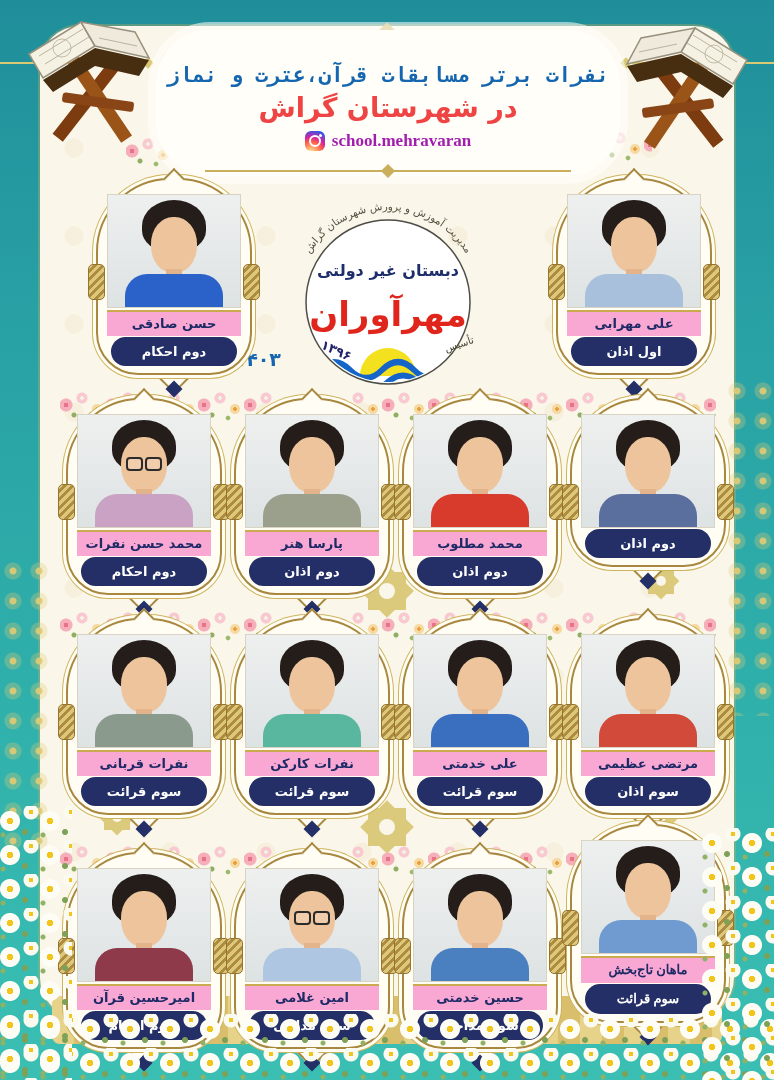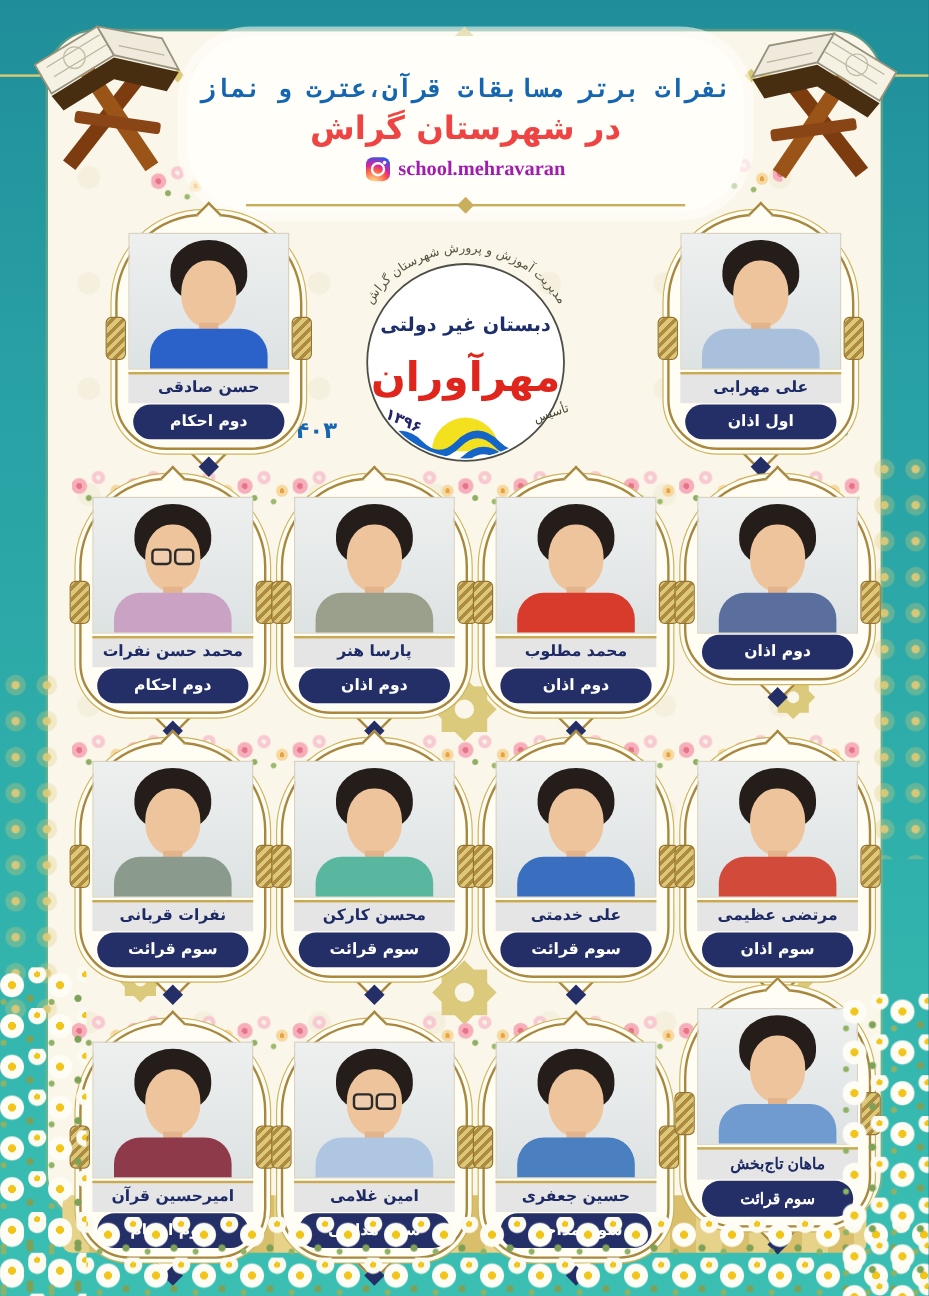--- a/index.html
+++ b/index.html
@@ -80,21 +80,21 @@
     border-radius:48%;}
   .neck{position:absolute;left:50%;top:74px;transform:translateX(-50%);width:16px;height:14px;background:#e3b48c;}
   .shirt{position:absolute;left:50%;bottom:-5px;transform:translateX(-50%);width:98px;height:38px;
     background:var(--shirt,#6b86b8);border-radius:22px 22px 0 0;}
   .specs{display:none;position:absolute;left:50%;top:42px;transform:translateX(-50%);width:40px;height:12px;}
   .specs::before,.specs::after{content:"";position:absolute;top:0;width:13px;height:10px;border:2px solid #2b2b2b;
     border-radius:4px;background:rgba(255,255,255,.18);}
   .specs::before{left:2px;} .specs::after{right:2px;}
   .photo.glasses .specs{display:block;}
   .sname{margin-top:2px;text-align:center;font-weight:bold;font-size:13px;color:#1d2a66;padding:4px 0 5px;
-    border-top:2px solid #caa94f;background:#e5e5e5;}
+    border-top:2px solid #caa94f;background:#f9a8d4;}
   .ribbon{background:#232f66;border-radius:16px;color:#fff;font-weight:bold;font-size:13px;text-align:center;
     padding:7px 4px;margin:1px 4px 0;}
   .tip{position:relative;z-index:-1;width:26px;height:26px;background:#fffdf4;border:2px solid #a8883f;
     border-top:none;border-left:none;transform:rotate(45deg);margin:-15px auto 0;}
   .tip-dot{width:12px;height:12px;background:#232f66;transform:rotate(45deg);margin:-5px auto 0;}
   
   .rehal{position:absolute;z-index:3;width:176px;height:160px;}
   .rehal.tl{left:4px;top:2px;}
   .rehal.tr{left:596px;top:8px;transform:scaleX(-1);}
 </style>
@@ -313,21 +313,21 @@
   <div class="card" style="left:234px;top:618px;">
     <div class="frame">
       <div class="orn l"></div>
       <div class="orn r"></div>
       <div class="photo" style="--shirt: #59b7a0;">
         <div class="hair"></div>
           <div class="face"></div>
           <div class="neck"></div>
           <div class="shirt"></div>
       </div>
-      <div class="sname" dir="rtl">محسن کارکن</div>
+      <div class="sname" dir="rtl">نفرات کارکن</div>
       <div class="ribbon" dir="rtl">سوم قرائت</div>
     </div>
     <div class="tip"></div>
     <div class="tip-dot"></div>
   </div>
   <div class="card" style="left:402px;top:618px;">
     <div class="frame">
       <div class="orn l"></div>
       <div class="orn r"></div>
       <div class="photo" style="--shirt: #3a6fc0;">
@@ -395,21 +395,21 @@
   <div class="card" style="left:402px;top:852px;">
     <div class="frame">
       <div class="orn l"></div>
       <div class="orn r"></div>
       <div class="photo" style="--shirt: #4a7fc0;">
         <div class="hair"></div>
           <div class="face"></div>
           <div class="neck"></div>
           <div class="shirt"></div>
       </div>
-      <div class="sname" dir="rtl">حسین جعفری</div>
+      <div class="sname" dir="rtl">حسین خدمتی</div>
       <div class="ribbon" dir="rtl">سوم مداحی</div>
     </div>
     <div class="tip"></div>
     <div class="tip-dot"></div>
   </div>
   <div class="card" style="left:570px;top:824px;font-family:Liberation Serif, serif;">
     <div class="frame">
       <div class="orn l"></div>
       <div class="orn r"></div>
       <div class="photo" style="--shirt: #6f9bd0;">

